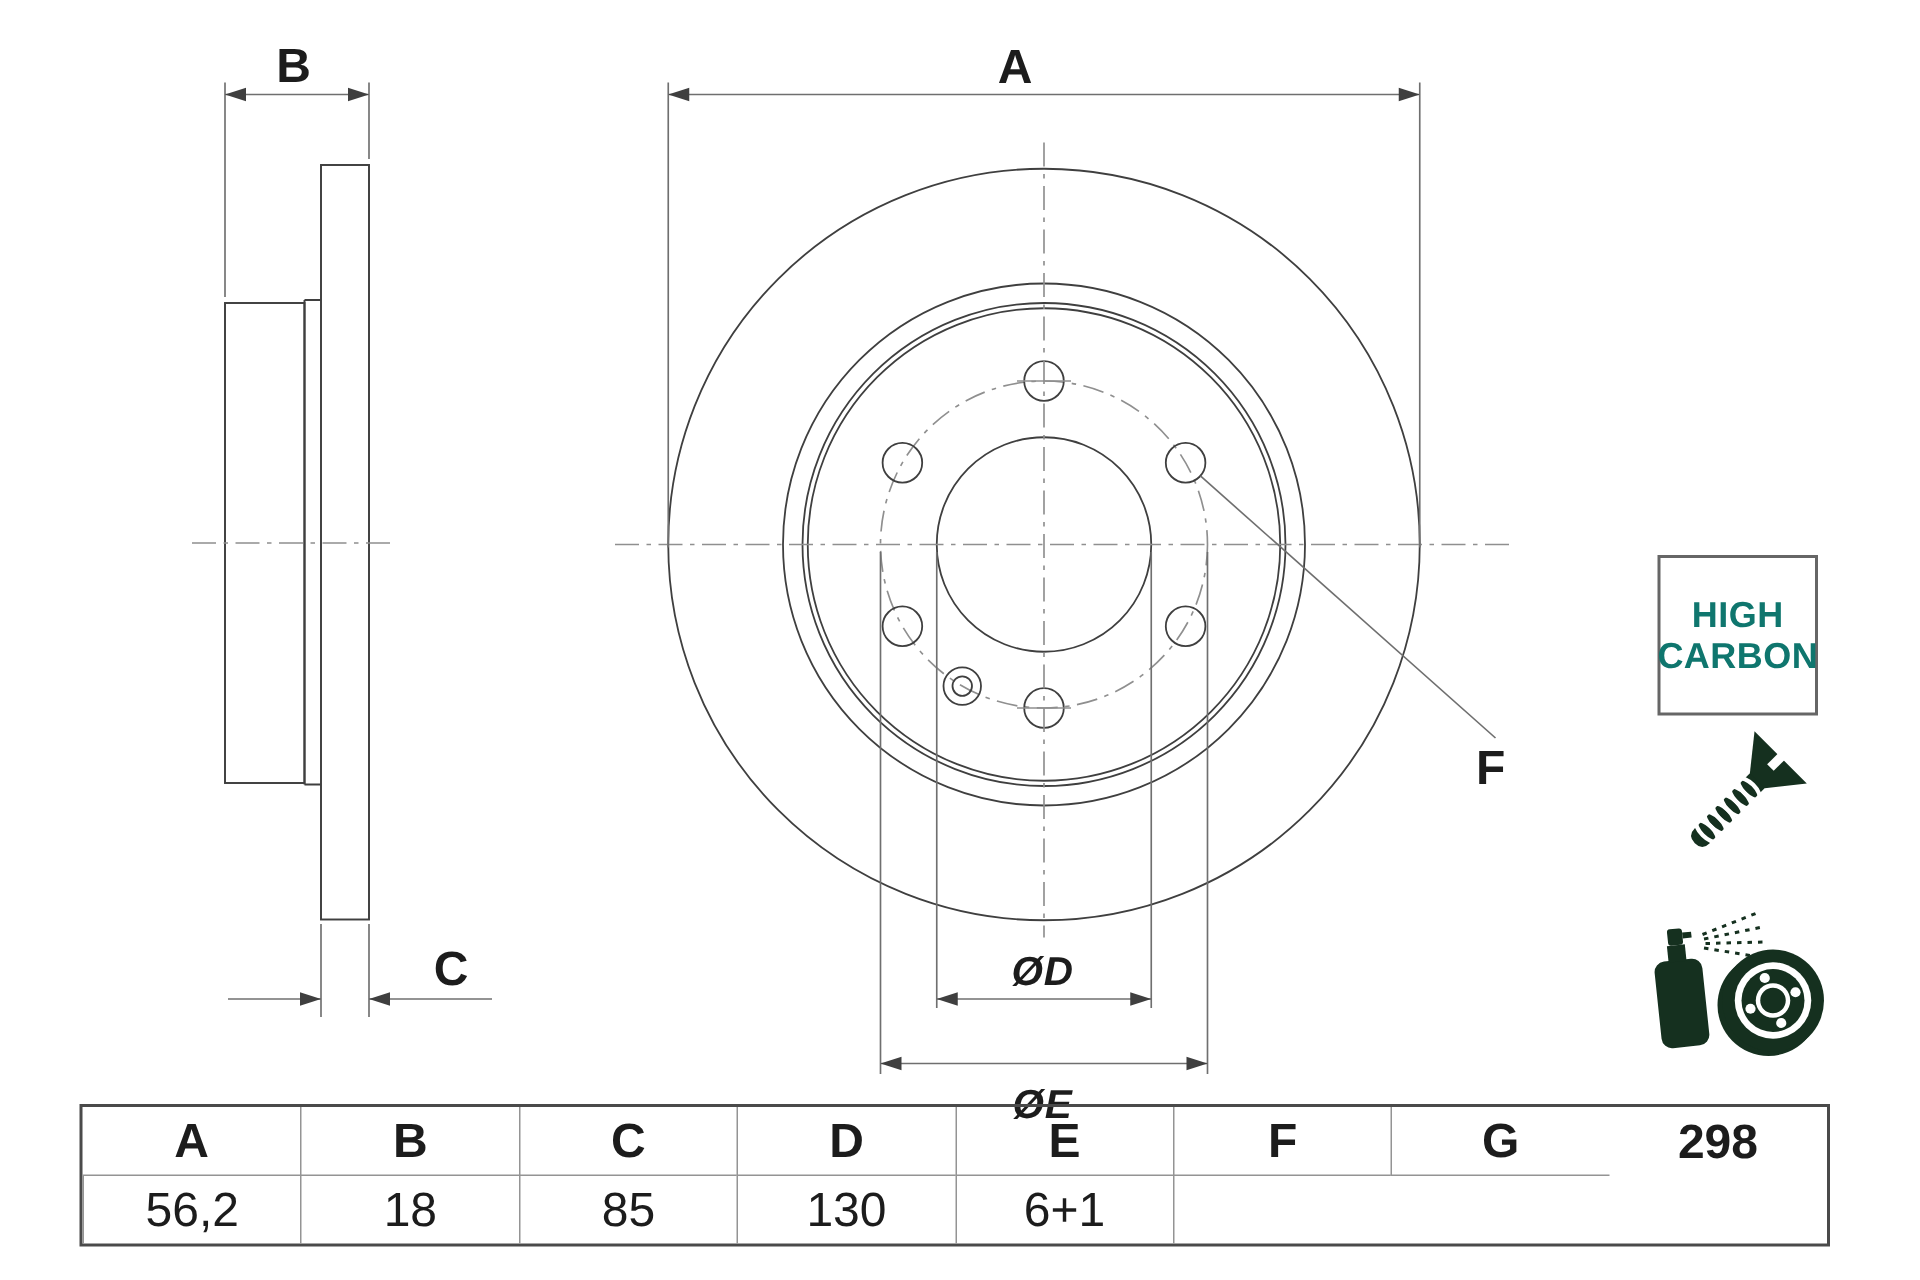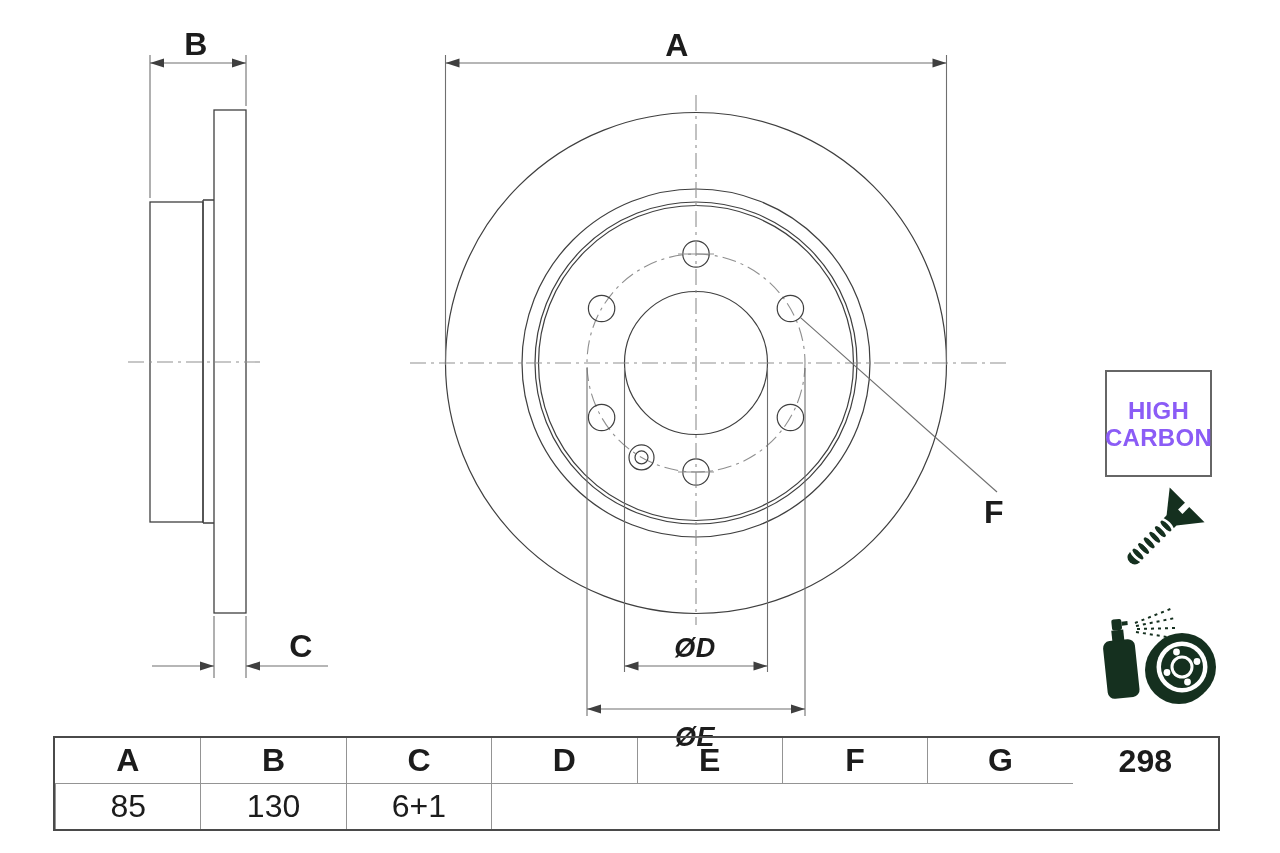--- a/index.html
+++ b/index.html
@@ -11,21 +11,21 @@
   .lineart{position:absolute;left:0;top:0;}
   .dim-label{
     position:absolute;transform:translate(-50%,-50%);
     font-size:32px;font-weight:600;color:#1c1c1c;white-space:nowrap;letter-spacing:0.5px;
   }
   .dim-label.small{font-size:27px;font-style:italic;}
   .badge{
     position:absolute;left:1105px;top:370px;width:107px;height:107px;
     border:2px solid #666;box-sizing:border-box;
     display:flex;flex-direction:column;align-items:center;justify-content:center;
-    font-weight:bold;font-size:24px;line-height:27px;letter-spacing:0.3px;color:#8b5cf6;
+    font-weight:bold;font-size:24px;line-height:27px;letter-spacing:0.3px;color:#0f766e;
   }
   .icon-box{position:absolute;}
   .spec-table{
     position:absolute;left:53px;top:736px;width:1167px;height:95px;
     border:2px solid #4a4a4a;box-sizing:border-box;
     display:grid;grid-template-columns:repeat(8,1fr);grid-template-rows:46px 45px;
   }
   .spec-table .cell{
     display:flex;align-items:center;justify-content:center;
     font-size:32px;border-left:1px solid #949494;box-sizing:border-box;
@@ -193,19 +193,21 @@
 
   <div class="spec-table">
     <div class="cell head first">A</div>
     <div class="cell head">B</div>
     <div class="cell head">C</div>
     <div class="cell head">D</div>
     <div class="cell head">E</div>
     <div class="cell head">F</div>
     <div class="cell head">G</div>
     <div class="cell first">298</div>
+    <div class="cell">56,2</div>
+    <div class="cell">18</div>
     <div class="cell">85</div>
     <div class="cell">130</div>
     <div class="cell">6+1</div>
     <div class="cell"></div>
   </div>
 
 </div>
 
 </body></html>

